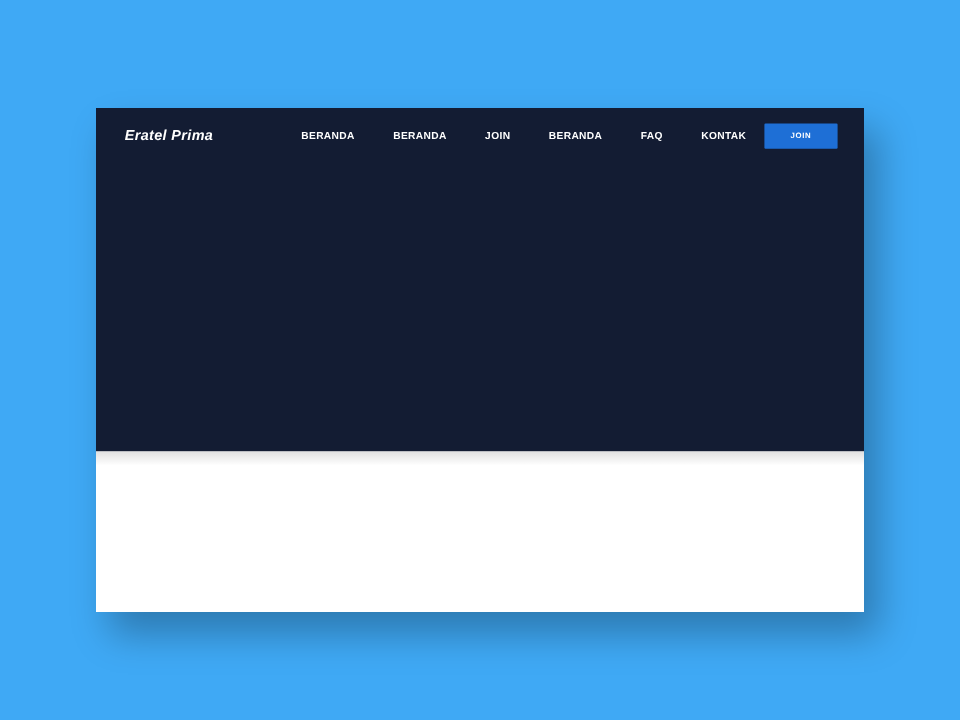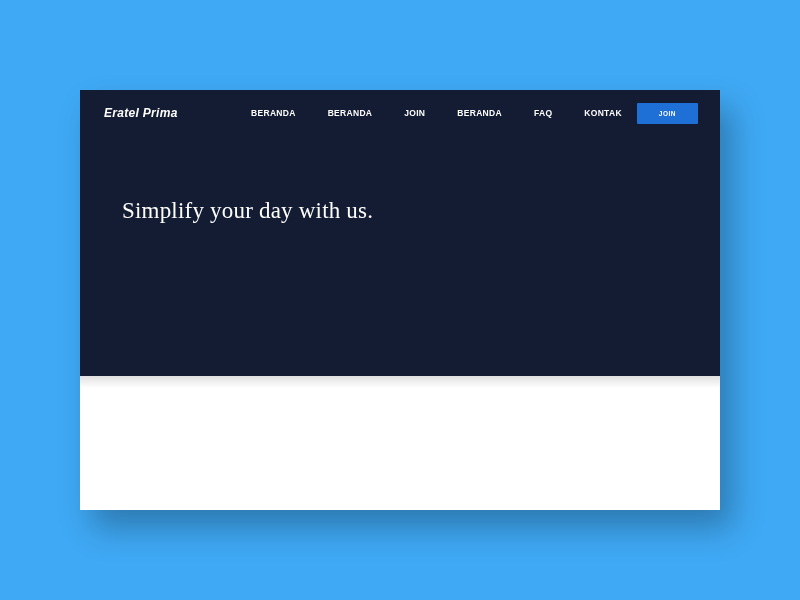--- a/index.html
+++ b/index.html
@@ -108,18 +108,17 @@
           <a>BERANDA</a>
           <a>JOIN</a>
           <a>BERANDA</a>
           <a>FAQ</a>
           <a>KONTAK</a>
         </nav>
         <button class="join-btn">JOIN</button>
       </div>
     </div>
     <div class="hero-content">
-      <h1 class="hero-title">Simplify your day with us.</h1>
     </div>
   </div>
   <div class="shadow-strip"></div>
   <div class="body-white"></div>
 </div>
 
 </body></html>

